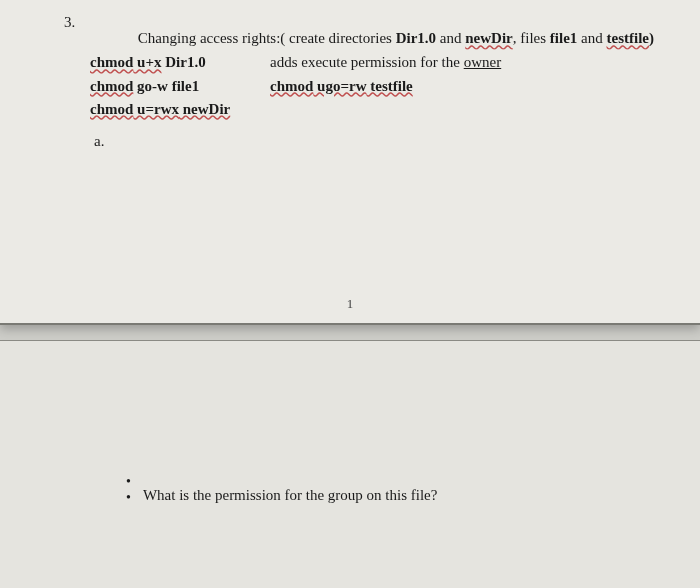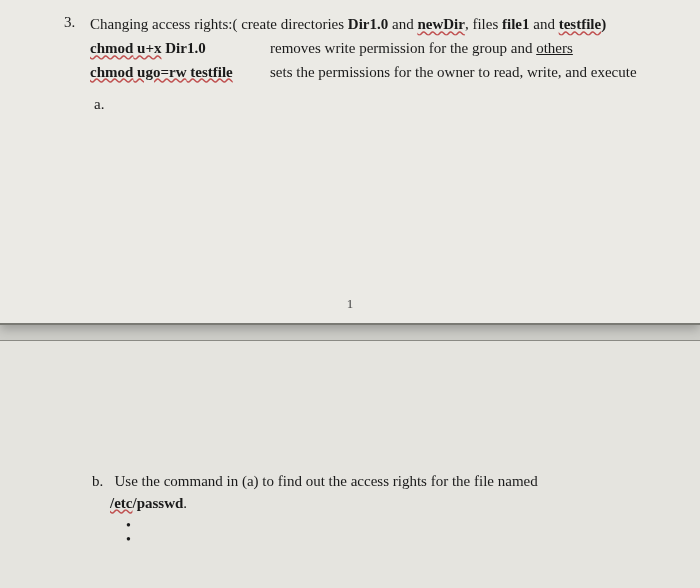--- a/index.html
+++ b/index.html
@@ -38,22 +38,23 @@
     padding: 130px 52px 10px 92px;
     box-sizing: border-box;
     border-top: 1px solid #8a8a84;
   }
   .item-num {
     position: absolute;
     left: 64px;
     top: 14px;
   }
   .heading {
-    margin: 0 0 4px 0;
+    margin: 14px 0 4px 0;
     line-height: 1.35;
+    text-align: right;
   }
   .u { text-decoration: underline; }
   .sqg { text-decoration: underline; text-decoration-style: wavy; text-decoration-color: #c05050; }
   .b { font-weight: bold; }
   .cmd-table {
     display: grid;
     grid-template-columns: 170px 1fr;
     column-gap: 10px;
     row-gap: 3px;
     line-height: 1.35;
@@ -101,53 +102,50 @@
 
     <p class="heading">
       <span>Changing access rights:( create directories </span><span class="b">Dir1.0</span><span> and </span><span class="b sqg">newDir</span><span>, files </span><span class="b">file1</span><span> and </span><span class="b u sqg">testfile</span><span class="b">)</span>
     </p>
 
     <div class="cmd-table">
 
       <div>
         <span class="b sqg">chmod</span><span class="b sqg"> u+x</span><span class="b"> Dir1.0</span>
       </div>
+      <div>
+        <span>adds execute permission for the </span><span class="u">owner</span>
+      </div>
 
       <div>
-        <span>removes write permission for the group and </span><span class="u">others</span>
+        <span class="b sqg">chmod</span><span class="b"> go-w </span><span class="b">file1</span>
       </div>
 
       <div>
         <span class="b sqg">chmod</span><span class="b sqg"> ugo=rw</span><span class="b sqg"> testfile</span>
       </div>
 
       <div>
-        <span>sets the permissions for the owner to read, write, and execute</span>
+        <span class="b sqg">chmod</span><span class="b sqg"> u=rwx</span><span class="b sqg"> newDir</span>
       </div>
 
     </div>
 
     <div class="sub">
       <span>a.</span>
     </div>
 
     <div class="pagenum">1</div>
   </div>
 
   <div class="sheet-bottom">
-    <div class="sub-b">
-      <span>b.</span>
-      &nbsp;
-      <span>Use the command in (a) to find out the access rights for the file named </span>
-      <br>
-      <span style="margin-left:18px;"><span class="b sqg">/etc</span><span class="b">/passwd</span><span>.</span></span>
-    </div>
     <div class="bullets">
       <div class="row">
         <span class="dot">•</span>
       </div>
       <div class="row">
         <span class="dot">•</span>
+        <span>What is the permission for the group on this file?</span>
       </div>
     </div>
   </div>
 
 </div>
 
 </body></html>

